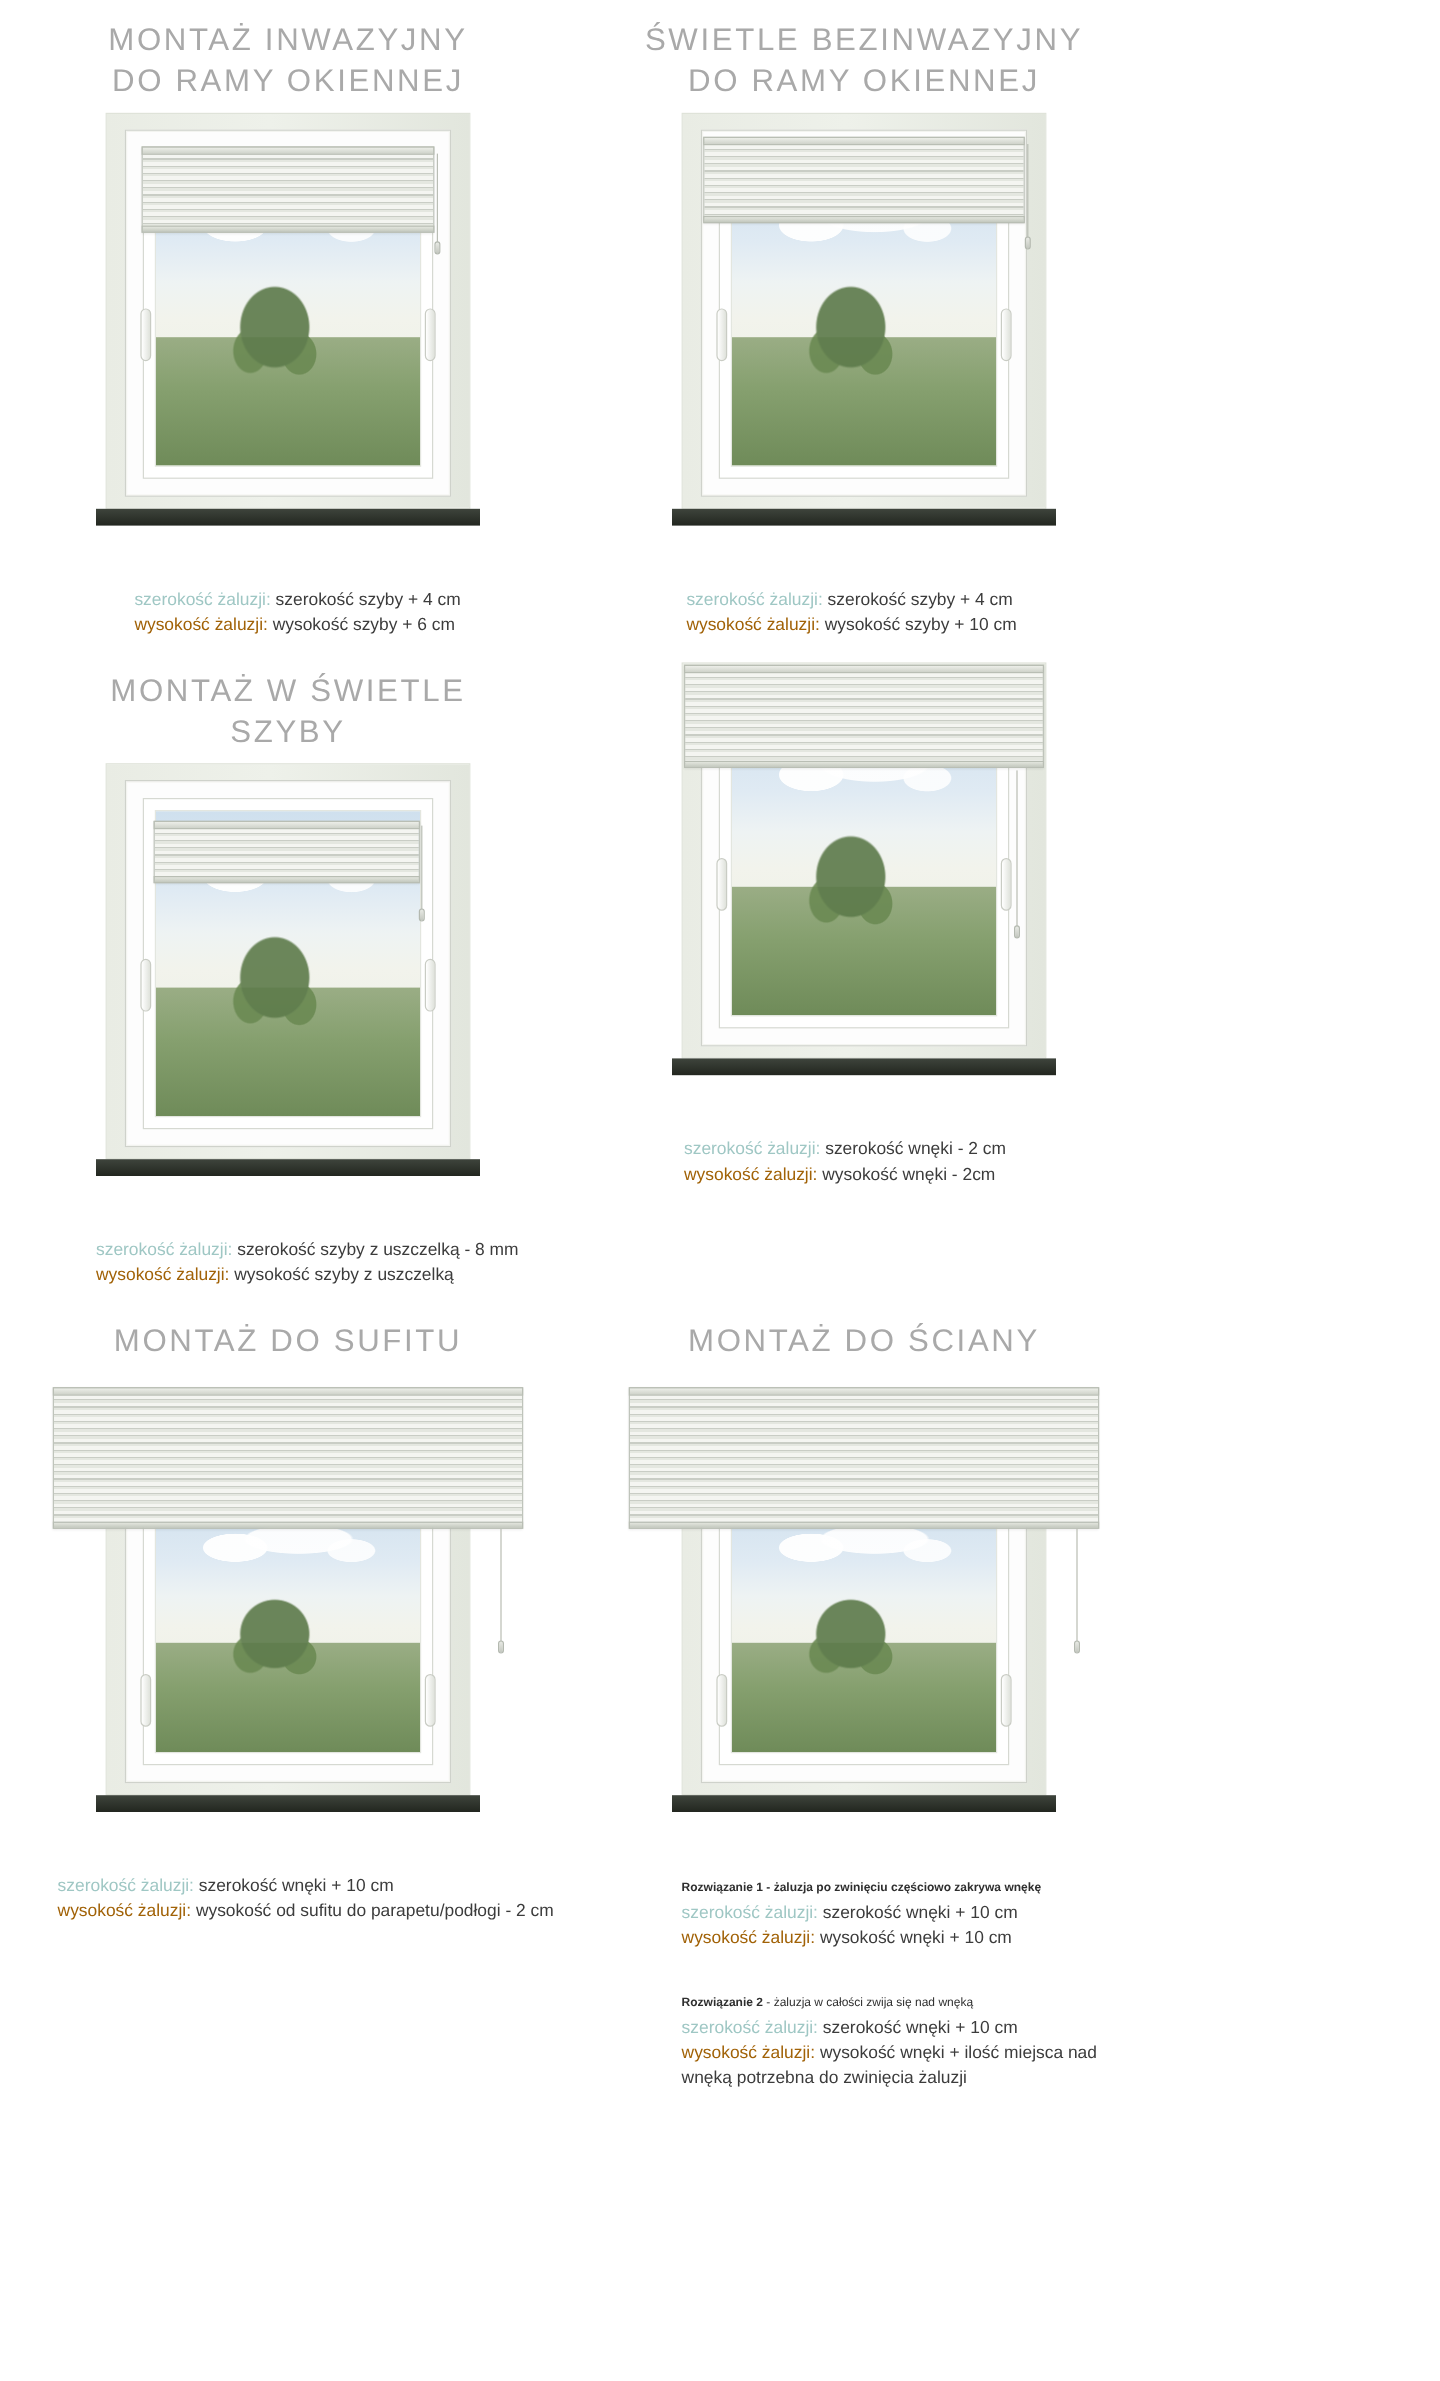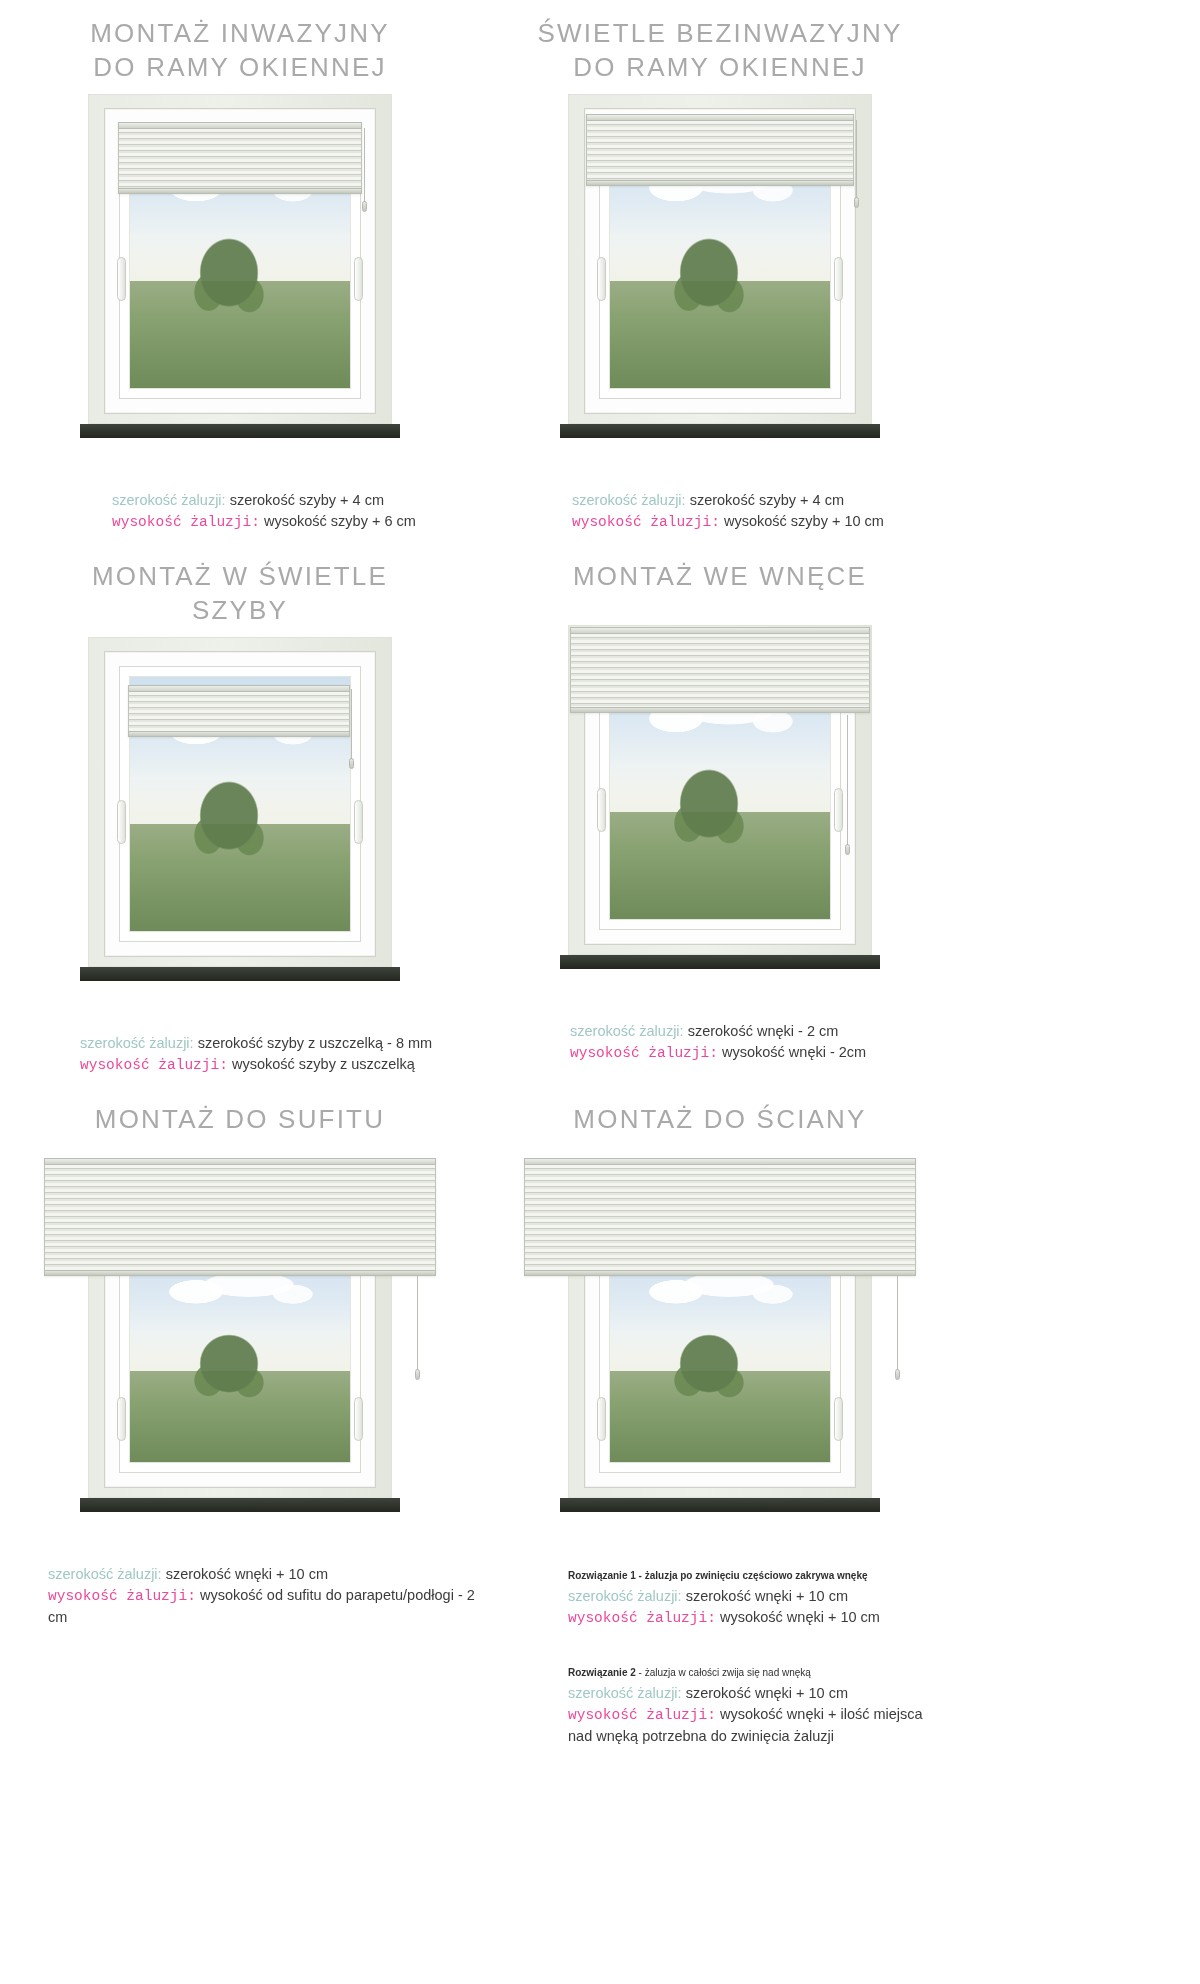--- a/index.html
+++ b/index.html
@@ -232,22 +232,21 @@
   
   .caption {
     font-size: 14.5px;
     line-height: 21px;
     color: #3c3c3c;
   }
   .caption .lab {
     color: #9fc7c4;
   }
   .caption .lab.v {
-    color: #ec4899;
-    font-family: Liberation Mono, monospace;
+    color: #a16207;
   }
   .cap-left  { padding: 6px 0 0 112px; }
   .cap-right { padding: 6px 0 0 92px; }
   .cap-row3-left  { padding: 6px 0 0 80px; }
   .cap-row3-right { padding: 6px 0 0 90px; }
   .cap-bottom-left  { padding: 6px 0 0 48px; }
   .cap-bottom-right { padding: 6px 20px 0 88px; }
   .sol-title {
     font-weight: bold;
     color: #2f2f2f;
@@ -376,23 +375,20 @@
           <span>szerokość szyby z uszczelką - 8 mm</span>
         </div>
         <div>
           <span class="lab v">wysokość żaluzji:</span>
           <span>wysokość szyby  z uszczelką</span>
         </div>
       </div>
     </div>
 
     <div class="panel">
-      <div class="panel-title">
-        <span>MONTAŻ WE WNĘCE</span>
-      </div>
       <div class="stage">
         <div class="win-wrap p4">
           <div class="reveal-wall"></div>
           <div class="frame">
             <div class="sash">
               <div class="glass">
                 <div class="cloud"></div>
                 <div class="mountains"></div>
                 <div class="hill"></div>
                 <div class="tree"></div>

